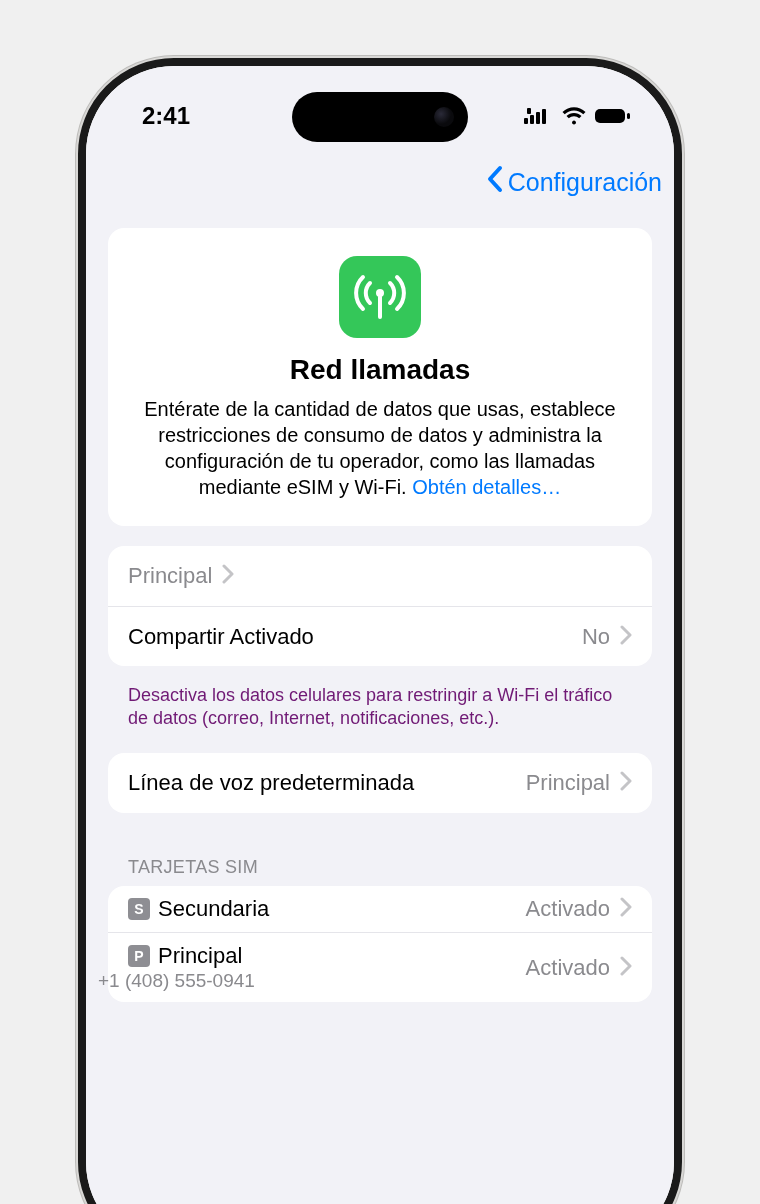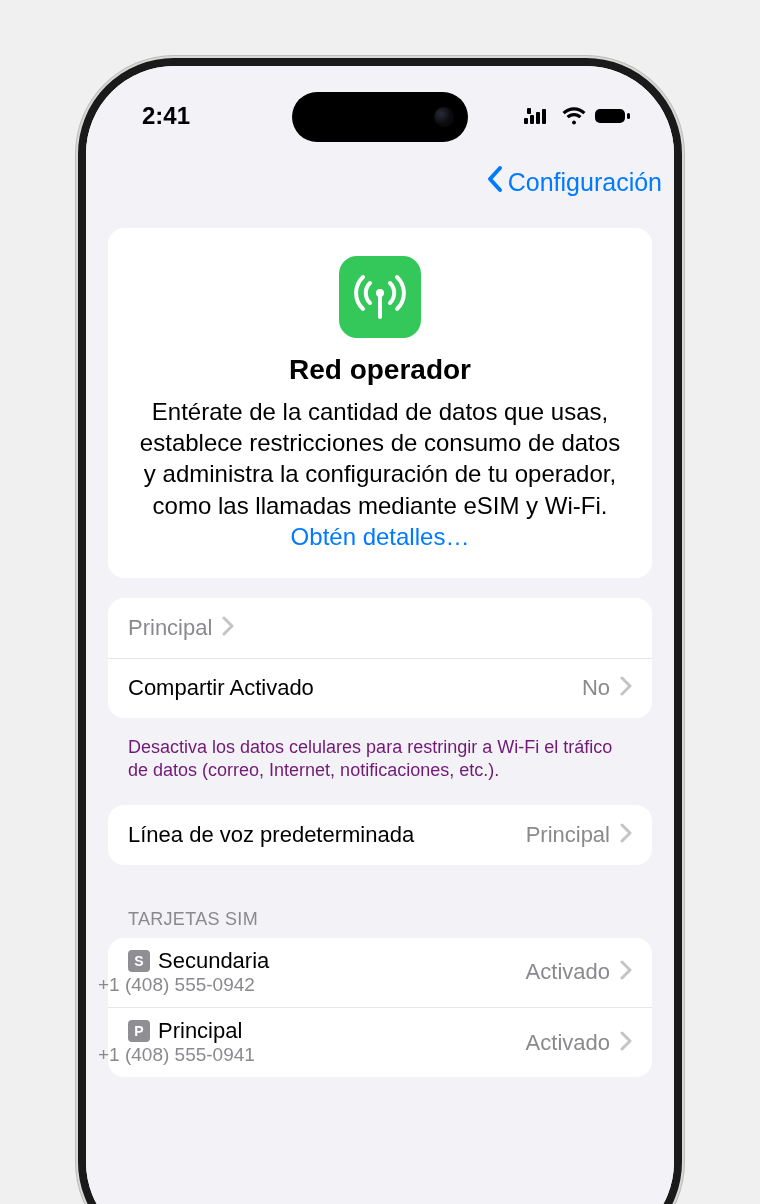--- a/index.html
+++ b/index.html
@@ -124,21 +124,21 @@
     align-items: center;
     justify-content: center;
   }
   .hero-title {
     font-size: 28px;
     font-weight: 700;
     color: #000;
     margin-bottom: 10px;
   }
   .hero-desc {
-    font-size: 24px;
+    font-size: 20px;
     line-height: 1.3;
     color: #000;
   }
   .hero-link {
     color: #007aff;
   }
   .row {
     display: flex;
     align-items: center;
     padding: 16px 20px;
@@ -270,21 +270,21 @@
             <g stroke="#fff" stroke-width="4" fill="none" stroke-linecap="round">
               <circle cx="28" cy="24" r="4" fill="#fff" stroke="none"></circle>
               <path d="M18 14 a14 14 0 0 0 0 20"></path>
               <path d="M38 14 a14 14 0 0 1 0 20"></path>
               <path d="M11 8 a22 22 0 0 0 0 32"></path>
               <path d="M45 8 a22 22 0 0 1 0 32"></path>
               <line x1="28" y1="28" x2="28" y2="48"></line>
             </g>
           </svg>
         </div>
-        <div class="hero-title">Red operador</div>
+        <div class="hero-title">Red llamadas</div>
         <div class="hero-desc">
           <span>Entérate de la cantidad de datos que usas, establece restricciones de consumo de datos y administra la configuración de tu operador, como las llamadas mediante eSIM y Wi-Fi. </span><span class="hero-link">Obtén detalles…</span>
         </div>
       </div>
 
       <div class="card">
         <div class="row">
           <div class="row-value">Principal</div>
           <span class="chevron">
             <svg width="12" height="20" viewBox="0 0 12 20">
@@ -319,21 +319,20 @@
 
       <div class="section-header">TARJETAS SIM</div>
 
       <div class="card">
         <div class="sim-row">
           <div class="sim-text">
             <div class="sim-name">
               <span class="sim-badge">S</span>
               <span>Secundaria</span>
             </div>
-            <div class="sim-number">+1 (408) 555-0942</div>
           </div>
           <div class="row-value">Activado</div>
           <span class="chevron">
             <svg width="12" height="20" viewBox="0 0 12 20">
                 <path d="M2 2 L10 10 L2 18" stroke="#c4c4c7" stroke-width="3" fill="none" stroke-linecap="round" stroke-linejoin="round"></path>
               </svg>
           </span>
         </div>
         <div class="sim-row">
           <div class="sim-text">

